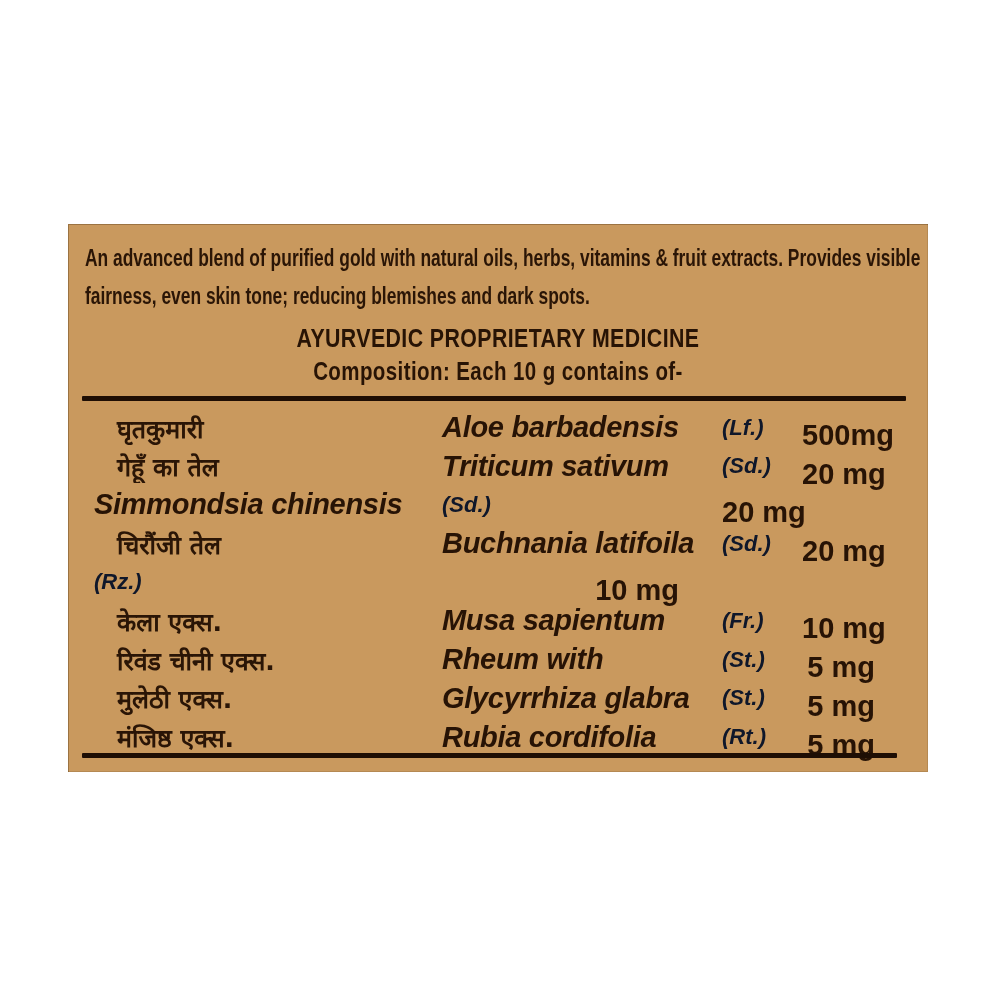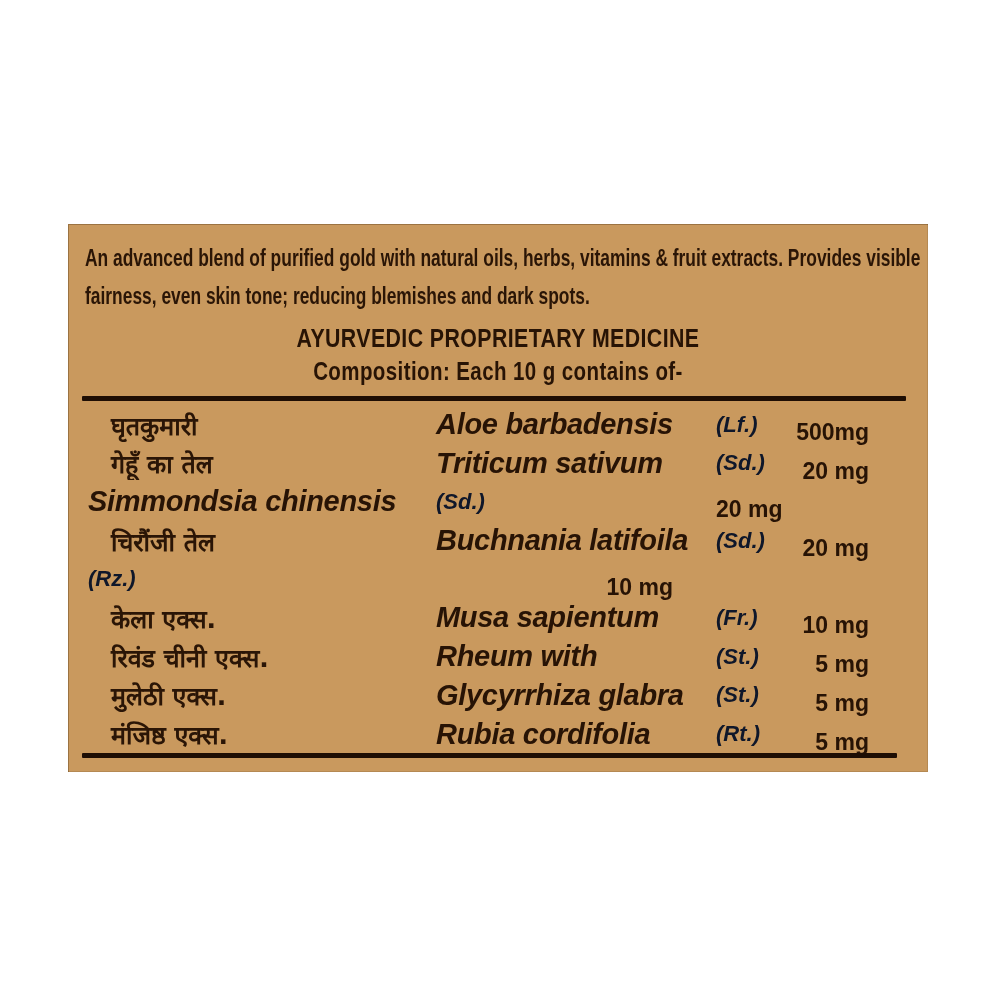--- a/index.html
+++ b/index.html
@@ -62,21 +62,21 @@
     position: absolute;
     left: 14px;
     height: 5px;
     background: #1e0e04;
     border-radius: 1px;
   }
   .rule.top { top: 172px; width: 824px; }
   .rule.bottom { top: 529px; width: 815px; }
   .table {
     position: absolute;
-    left: 20px; top: 179px;
+    left: 26px; top: 179px;
     width: 824px;
   }
   .row {
     display: grid;
     grid-template-columns: 348px 280px 80px 116px;
     align-items: center;
     height: 38.7px;
   }
   .cell-hindi {
     padding-left: 23px;
@@ -95,21 +95,21 @@
     color: #271305;
     white-space: nowrap;
   }
   .cell-part {
     font-size: 22px;
     font-weight: bold;
     font-style: italic;
     color: #0f172a;
   }
   .cell-amount {
-    font-size: 23px;
+    font-size: 29px;
     font-weight: bold;
     text-align: right;
     padding-right: 43px;
     color: #271305;
     white-space: nowrap;
     margin-top: 16px;
   }
 </style>
 </head>
 <body>

